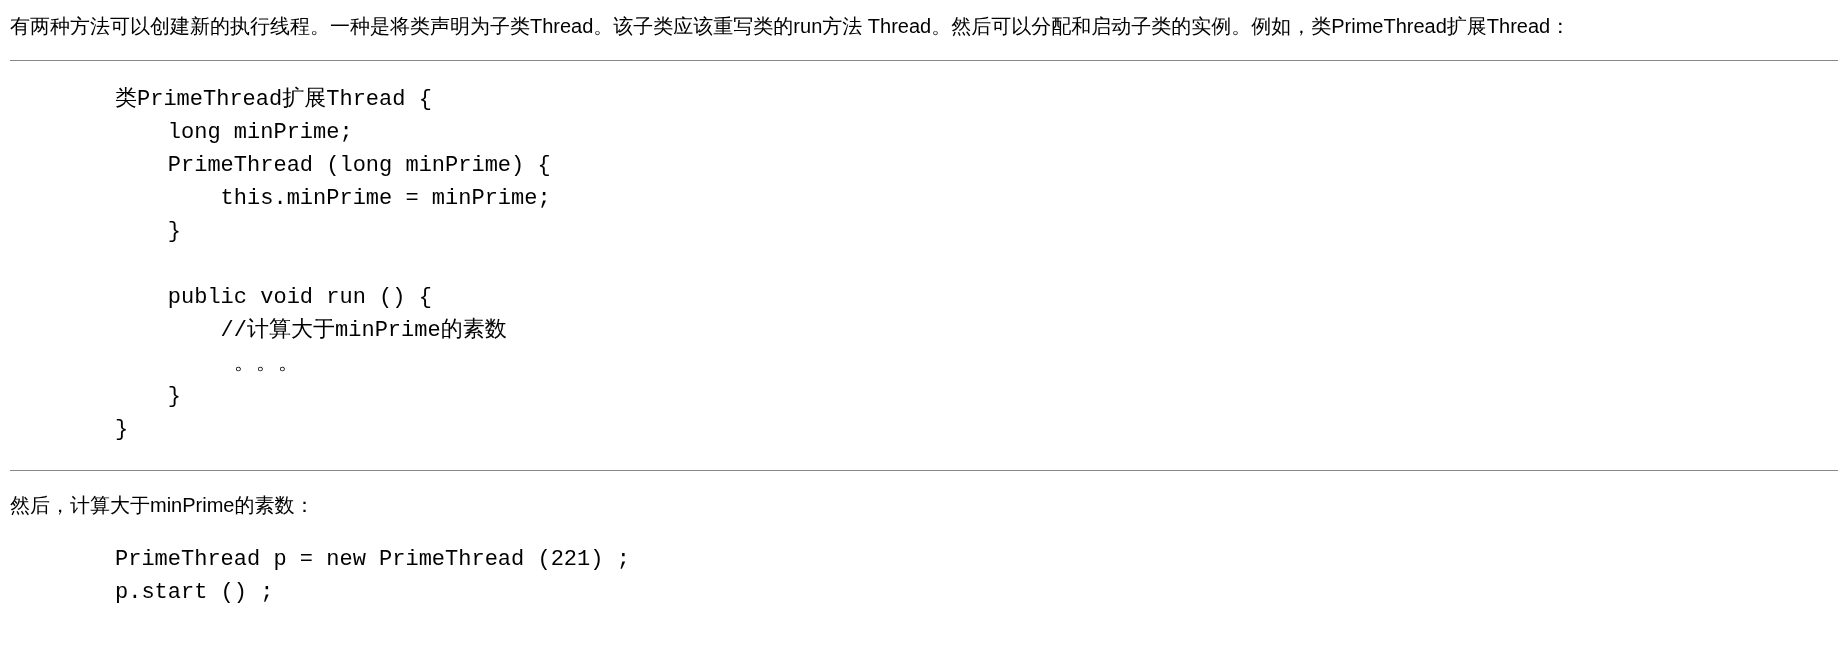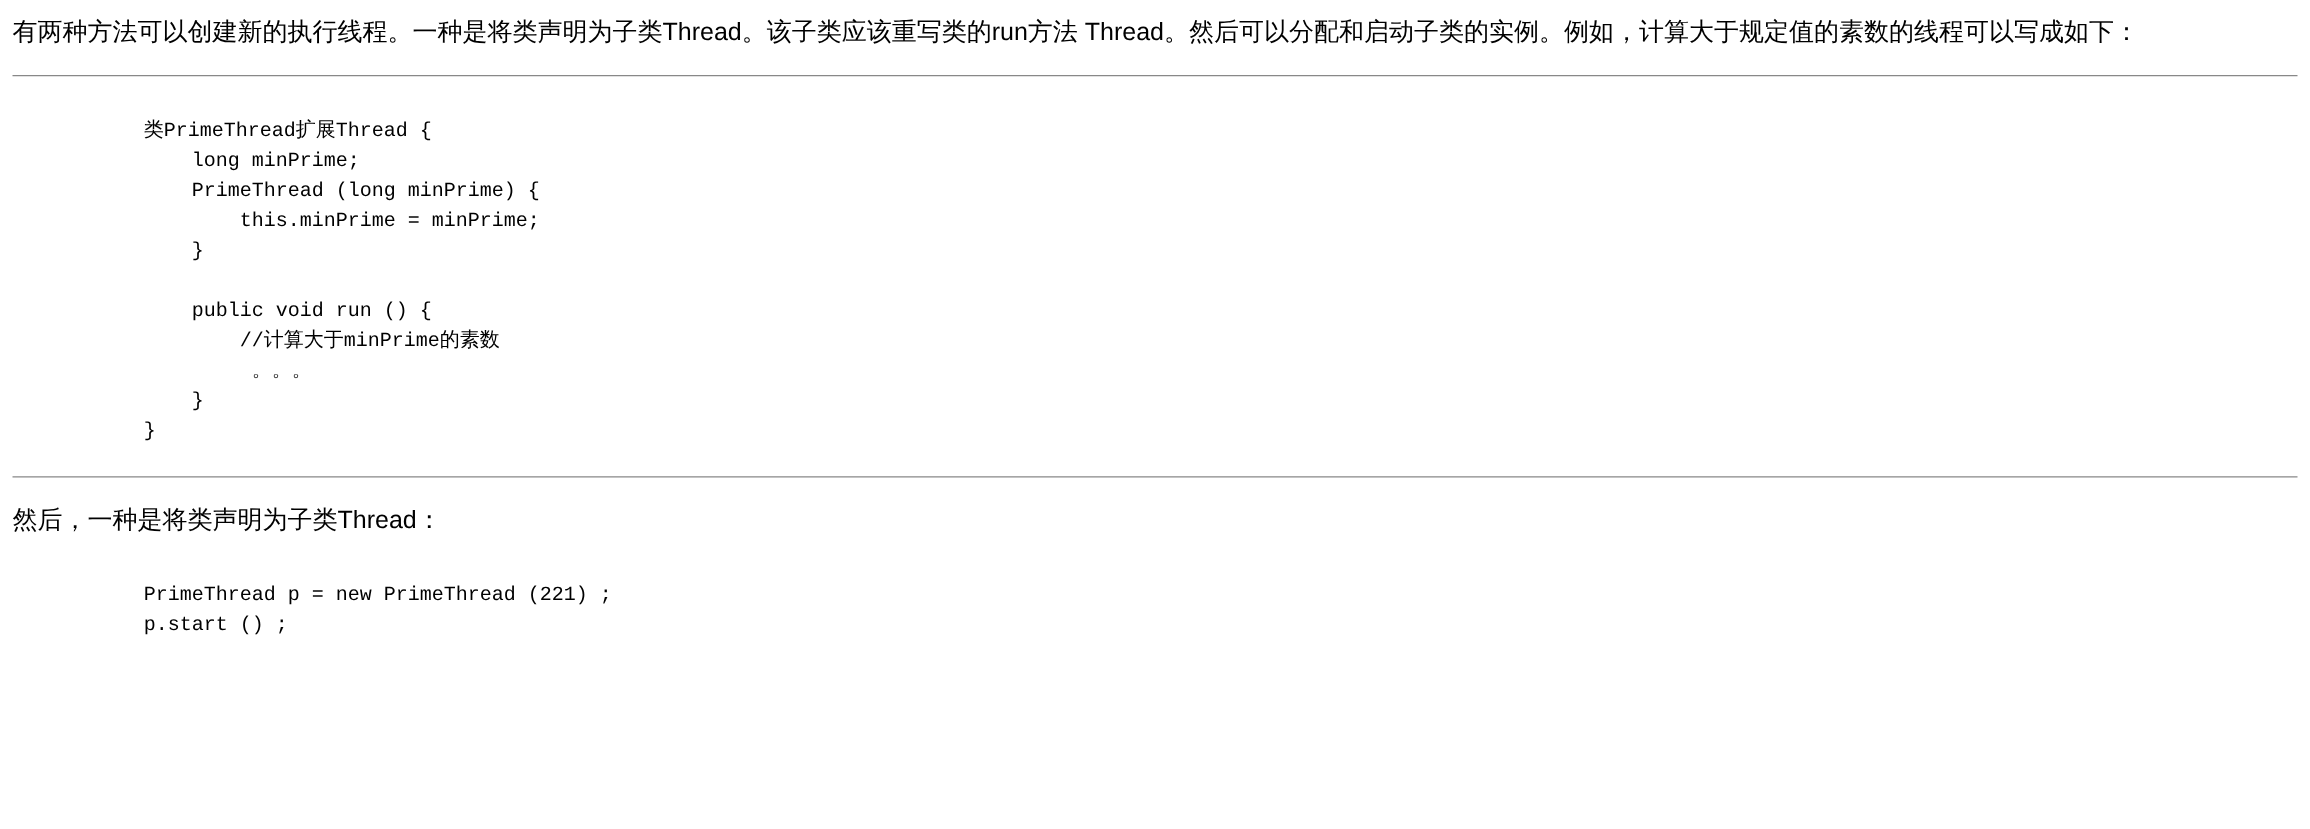--- a/index.html
+++ b/index.html
@@ -19,45 +19,45 @@
     .para {
       margin-bottom: 8px;
     }
     hr {
       border: none;
       border-top: 1px solid #888;
       margin: 18px 0;
     }
     pre.code {
       font-family: "Menlo", "Consolas", "Courier New", monospace;
-      font-size: 16px;
+      font-size: 22px;
       line-height: 1.5;
       white-space: pre;
       margin-left: 105px;
-      margin-top: 32px;
+      margin-top: 22px;
       margin-bottom: 24px;
     }
   </style>
 </head>
 <body>
 
-<p class="para">有两种方法可以创建新的执行线程。一种是将类声明为子类Thread。该子类应该重写类的run方法 Thread。然后可以分配和启动子类的实例。例如，计算大于规定值的素数的线程可以写成如下：</p>
+<p class="para">有两种方法可以创建新的执行线程。一种是将类声明为子类Thread。该子类应该重写类的run方法 Thread。然后可以分配和启动子类的实例。例如，类PrimeThread扩展Thread：</p>
 
 <hr>
 
 <pre class="code">类PrimeThread扩展Thread {
     long minPrime;
     PrimeThread (long minPrime) {
         this.minPrime = minPrime;
     }
 
     public void run () {
         //计算大于minPrime的素数
          。。。
     }
 }</pre>
 
 <hr>
 
-<p class="para">然后，一种是将类声明为子类Thread：</p>
+<p class="para">然后，计算大于minPrime的素数：</p>
 
 <pre class="code">PrimeThread p = new PrimeThread (221) ;
 p.start () ;</pre>
 
 </body></html>

